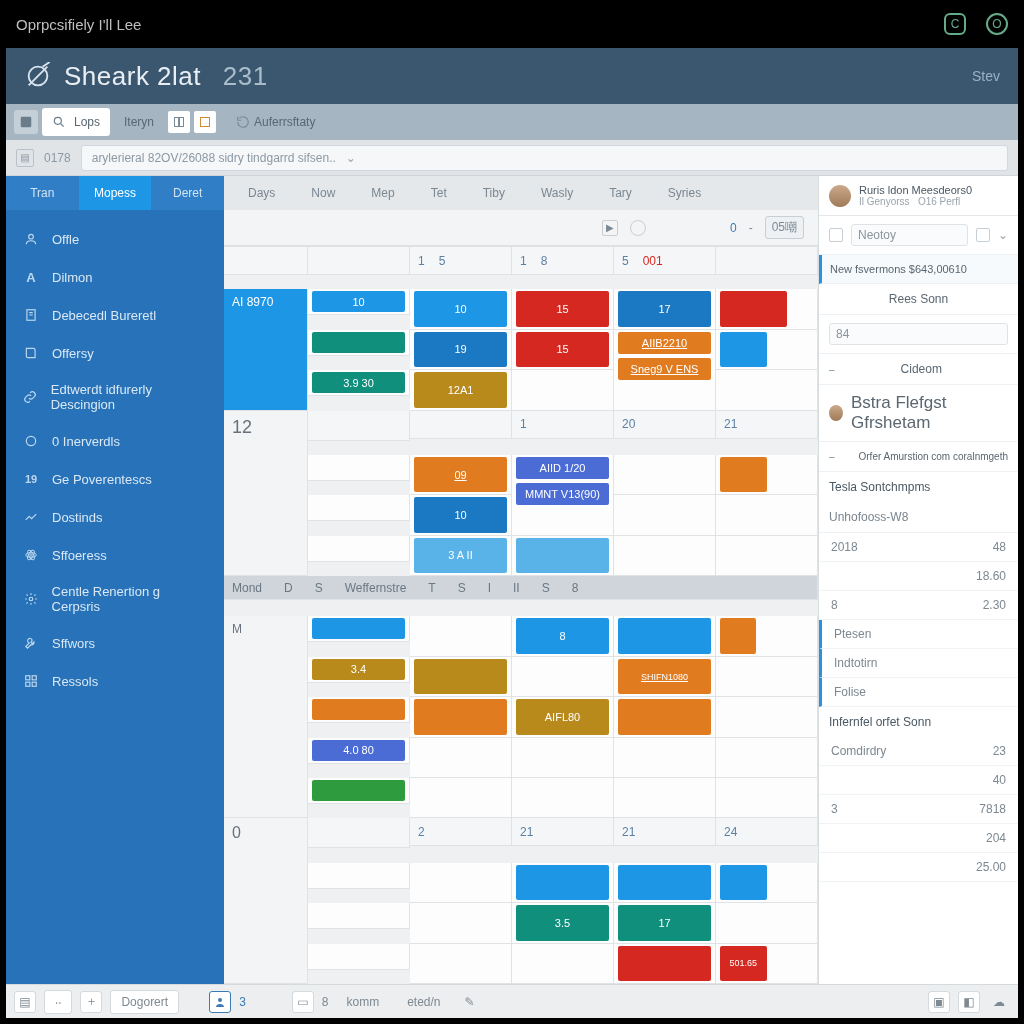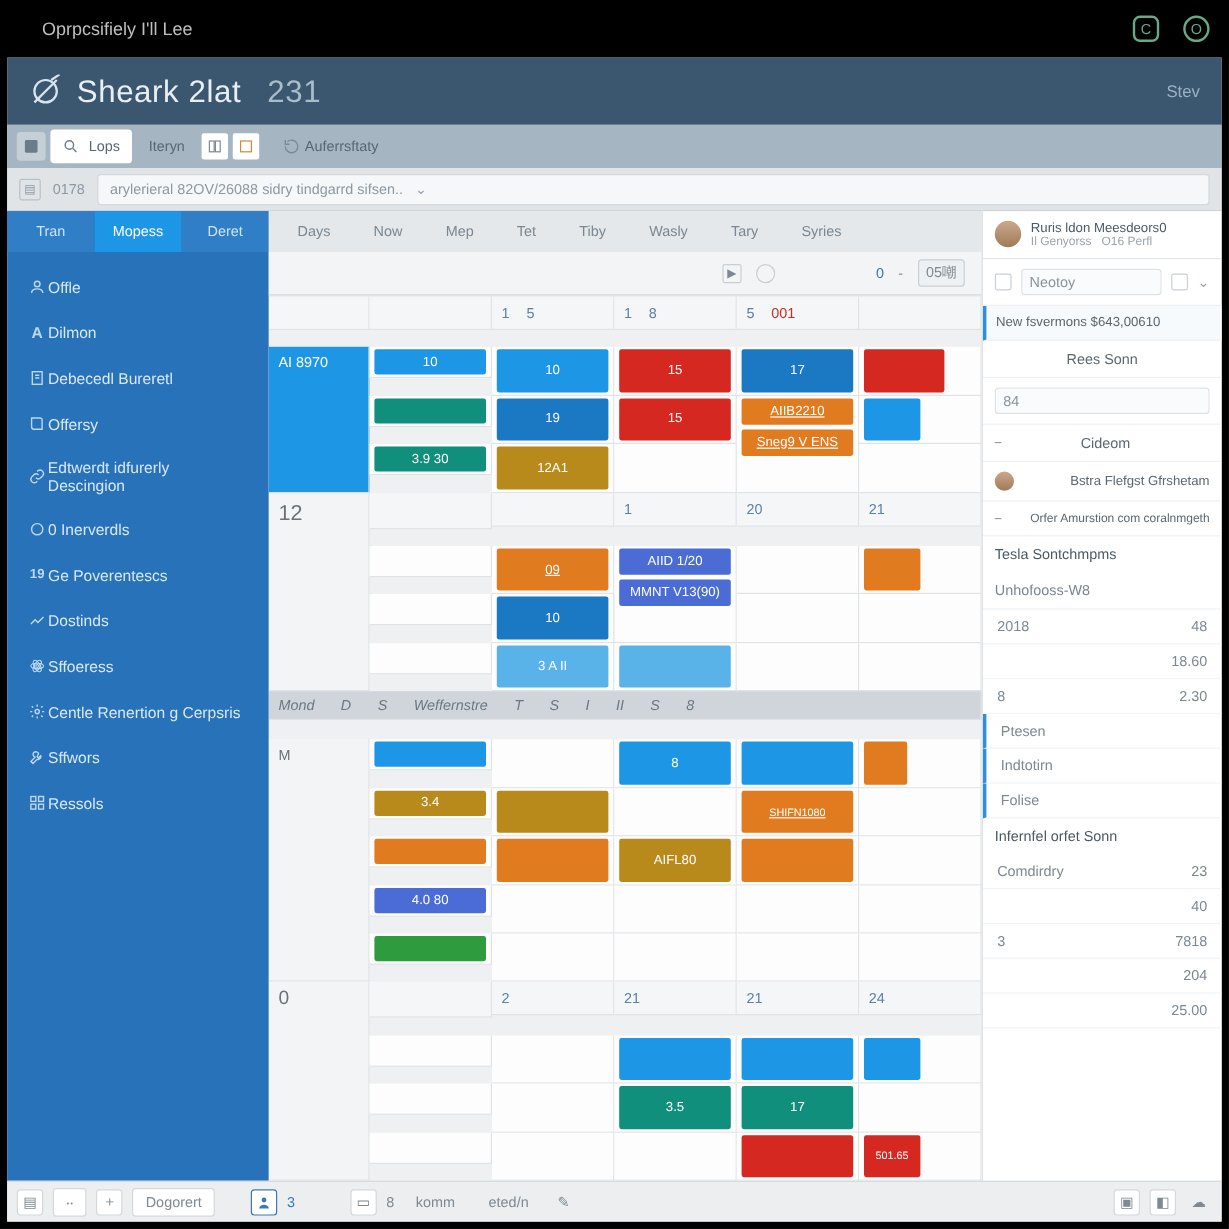--- a/index.html
+++ b/index.html
@@ -1,17 +1,17 @@
 <!DOCTYPE html>
 <html><head>
 <meta charset="utf-8">
 <style>
   * { box-sizing: border-box; margin: 0; padding: 0; font-family: "Segoe UI", Arial, sans-serif; }
   html, body { width: 1024px; height: 1024px; overflow: hidden; background: #000; }
-  .window { position: absolute; top: 0; left: 0; width: 1024px; height: 1024px; padding-left: 19px; }
+  .window { position: absolute; top: 0; left: 0; width: 1024px; height: 1024px; }
   .titlebar { height: 48px; background: #000; color: #bfbfbf; display: flex; align-items: center; padding: 0 16px; font-size: 15px; }
   .titlebar .spacer { flex: 1; }
   .win-buttons { display: flex; gap: 20px; align-items: center; }
   .win-btn { width: 22px; height: 22px; border: 2px solid #6a8; border-radius: 6px; display:flex; align-items:center; justify-content:center; color:#6a8; font-size:12px; }
   .win-btn.circle { border-radius: 50%; }
   .app { position:absolute; top:48px; left:6px; right:6px; bottom:6px; background:#e8e8e8; display:flex; flex-direction:column; }
   .header { height:56px; background:#3b5770; display:flex; align-items:center; padding:0 18px; color:#e8eef3; }
   .logo { width:28px; height:28px; margin-right:12px; }
   .app-title { font-size:26px; font-weight:400; letter-spacing:.5px; }
   .app-title .sub { color:#a9bcc9; margin-left:14px; }
@@ -26,39 +26,39 @@
   .crumb-ico{width:18px;height:18px;border:1px solid #b7c1ca;border-radius:2px;display:flex;align-items:center;justify-content:center;font-size:10px;}
   .crumb { flex:1; background:#f6f7f8; height:26px; border:1px solid #d2d8dd; border-radius:3px; display:flex; align-items:center; padding:0 10px; gap:10px; overflow:hidden; white-space:nowrap;}
   .chev{color:#97a3ad;}
   .body { flex:1; display:flex; min-height:0; }
   
   .sidebar { width:218px; background:#2772b8; color:#d9e8f4; display:flex; flex-direction:column; font-size:13px; }
   .side-tabs { display:flex; height:34px; background:#2f7ec6; }
   .side-tab { flex:1; display:flex; align-items:center; justify-content:center; font-size:12px; color:#cfe3f3; cursor:pointer; }
   .side-tab.active { background:#1e96e6; color:#fff; }
   .side-list { padding:12px 0; display:flex; flex-direction:column; gap:4px; }
-  .side-item { display:flex; align-items:center; padding:8px 16px; cursor:pointer; }
+  .side-item { display:flex; align-items:center; gap:12px; padding:8px 16px; cursor:pointer; }
   .side-ico { width:18px; height:18px; display:flex; align-items:center; justify-content:center; color:#bcd8ef; }
   
   .main { flex:1; display:flex; flex-direction:column; background:#eef0f1; min-width:0; }
   .views { height:34px; display:flex; align-items:center; background:#e4e8eb; padding:0 6px; color:#7b8791; font-size:12px; }
   .view-opt { padding:0 18px; height:100%; display:flex; align-items:center; cursor:pointer; }
   .cal-toolbar { height:36px; display:flex; align-items:center; padding:0 14px; gap:12px; background:#f3f4f5; color:#7c8995; font-size:12px; border-bottom:1px solid #dde1e4;}
   .mini-arrow{width:16px;height:16px;display:flex;align-items:center;justify-content:center;border:1px solid #c7cfd5;border-radius:2px;font-size:10px;}
   .mini-circ{width:16px;height:16px;border:1px solid #c7cfd5;border-radius:50%;}
   .grid { flex:1; display:grid; grid-template-columns: 84px repeat(5, 1fr); grid-auto-rows: minmax(26px,auto); border-top:1px solid #dfe3e6; overflow:hidden; }
   .cell { border-right:1px solid #dfe3e6; border-bottom:1px solid #dfe3e6; position:relative; font-size:12px; color:#5c6b76; background:#fdfdfd; }
   .cell.head { background:#f5f6f7; height:28px; display:flex; align-items:center; padding:0 8px; gap:14px; color:#5b81a5; font-weight:500;}
   .cell.rowlabel { background:#f2f4f5; display:flex; align-items:flex-start; padding:6px 8px; color:#69727a;}
   .event { position:absolute; left:4px; right:4px; border-radius:2px; color:#fff; font-size:11px; display:flex; align-items:center; justify-content:center; padding:2px 4px; overflow:hidden; white-space:nowrap;}
   .ev-blue{background:#1e96e6;} .ev-dblue{background:#1b78c2;} .ev-teal{background:#0f8f7c;} .ev-ochre{background:#b88a1c;} .ev-orange{background:#e07b1f;text-decoration:underline;} .ev-red{background:#d52820;} .ev-green{background:#2f9b3f;} .ev-indigo{background:#4a6cd4;} .ev-lblue{background:#59b3e8;}
-  .weekdays{background:#cfd5da; color:#6b7883; height:24px; display:flex; align-items:center; padding:0 8px; gap:22px;font-style:italic;}
+  .weekdays{background:#cfd5da; color:#6b7883; height:24px; display:flex; align-items:center; padding:0 8px; gap:22px;}
   
   .rpanel { width:200px; background:#fff; border-left:1px solid #d7dcdf; display:flex; flex-direction:column; font-size:12px; color:#5a6670; overflow:hidden;}
-  .rp-top { padding:8px 10px; border-bottom:1px solid #e3e7ea; display:flex; gap:8px; align-items:flex-start;}
+  .rp-top { padding:8px 10px; border-bottom:1px solid #e3e7ea; display:flex; gap:8px; align-items:flex-end;}
   .avatar{width:22px;height:22px;border-radius:50%;background:linear-gradient(#caa98b,#a07a58);}
   .rp-row { padding:8px 10px; border-bottom:1px solid #eef1f3; display:flex; align-items:center; gap:8px; justify-content:space-between;}
   .rp-row .lbl{color:#7a8590;}
   .rp-input{border:1px solid #dfe3e6;border-radius:3px;padding:3px 6px;flex:1;color:#8a949c;background:#fafbfc;}
   .rp-accent{border-left:3px solid #2d90da;padding-left:8px;}
   .rp-section{padding:8px 10px;color:#4a5863;font-weight:500;}
   .rp-list{display:flex;flex-direction:column;}
   .rp-item{display:flex;justify-content:space-between;padding:7px 12px;border-bottom:1px solid #f1f3f5;color:#7d8891;}
   .rp-sq{width:14px;height:14px;border:1px solid #c7cfd5;border-radius:2px;}
   
@@ -527,21 +527,21 @@
         <div class="rp-row">
             <div class="rp-input">84</div>
           </div>
         <div class="rp-row">
             <span style="font-size:11px">⎯</span>
             <span>Cideom</span>
             <span></span>
           </div>
         <div class="rp-row">
             <div class="avatar" style="width:16px;height:16px"></div>
-            <span style="font-size:11px">Bstra Flefgst Gfrshetam</span>
+            <span style="font-size:17px">Bstra Flefgst Gfrshetam</span>
           </div>
         <div class="rp-row">
             <span style="font-size:11px">⎯</span>
             <span style="font-size:10px">Orfer Amurstion com coralnmgeth</span>
           </div>
         <div class="rp-section">Tesla Sontchmpms</div>
         <div class="rp-row">
             <span class="lbl">Unhofooss-W8</span>
           </div>
         <div class="rp-list" id="rp-rows">

